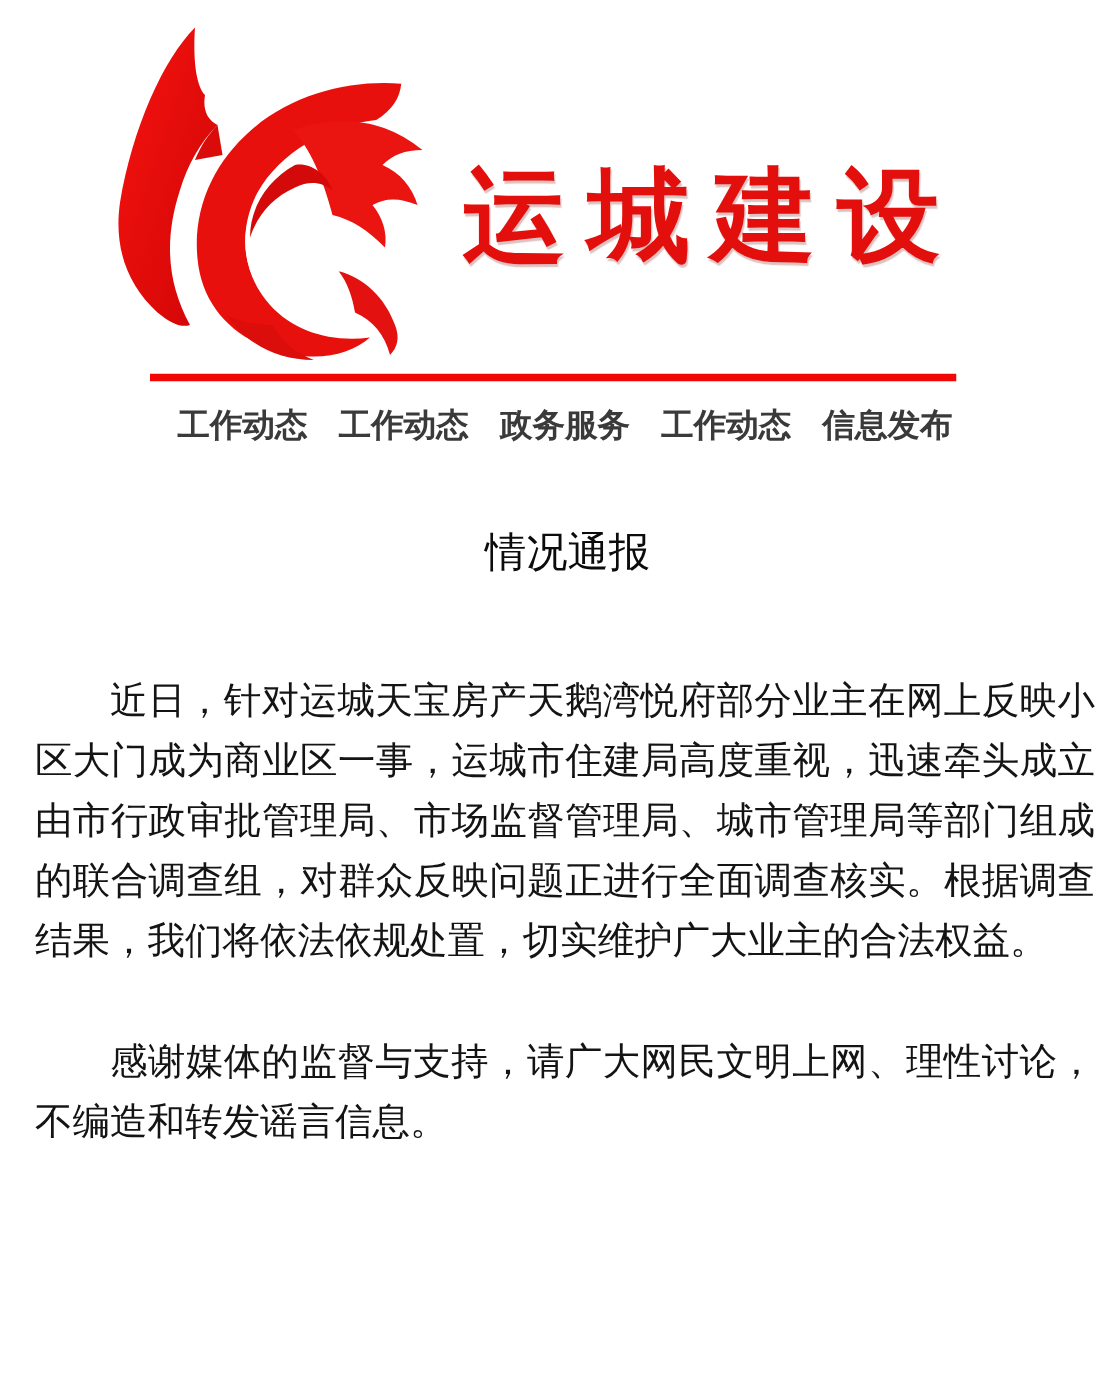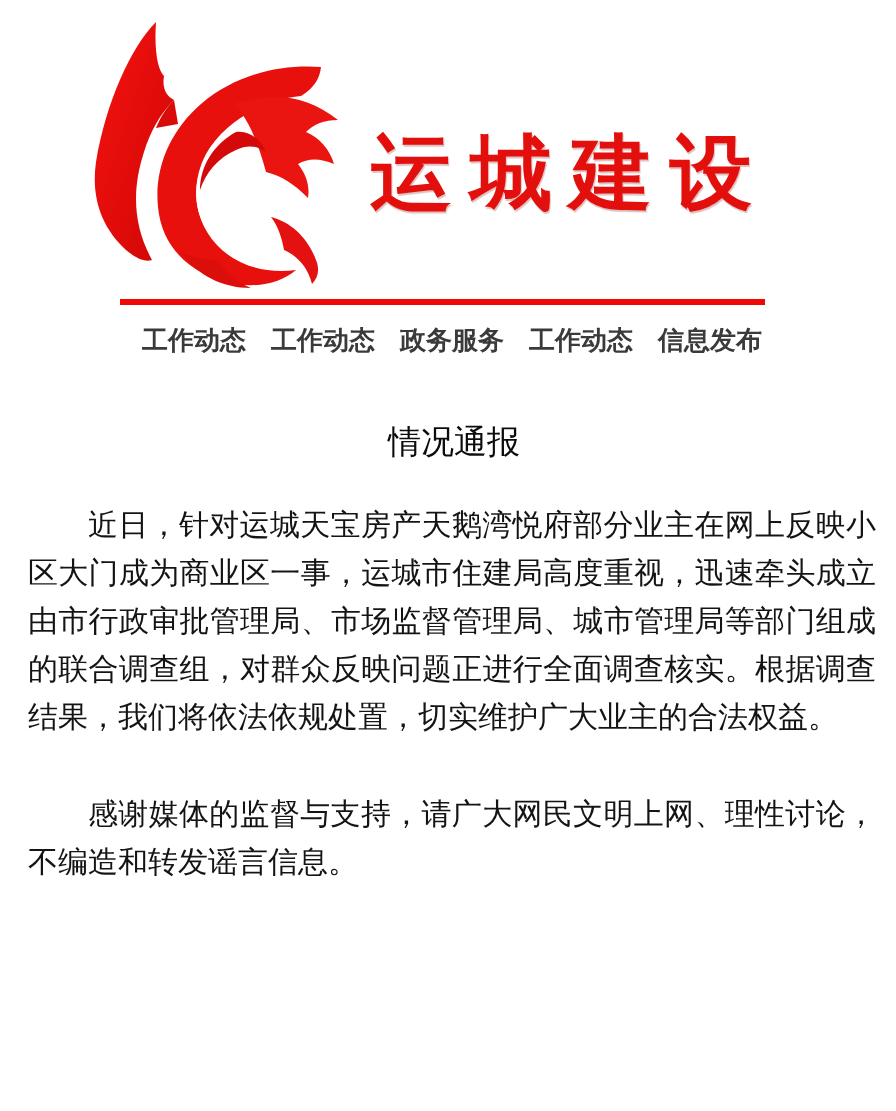--- a/index.html
+++ b/index.html
@@ -29,21 +29,21 @@
   
   .notice-title {
       position:absolute; top:420px; left:0; width:896px;
       text-align:center; font-size:33px; font-weight:500; color:#0c0c0c;padding-left:12px;
   }
   .content {
       position:absolute; top:501px; left:28px; width:848px;
       font-size:30px; line-height:48px; color:#141414;
       text-align:justify;
   }
-  .content p { text-indent:2em; }
+  .content p { text-indent:2em;margin-top:36px; }
   .content p + p { margin-top:49px; }
 
   .signature {
       position:absolute; top:982px; right:21px;
       font-size:30px; color:#111; white-space:nowrap;
   }
   .date {
       position:absolute; top:1062px; right:19px;
       font-size:30px; color:#111; white-space:nowrap;
   }

